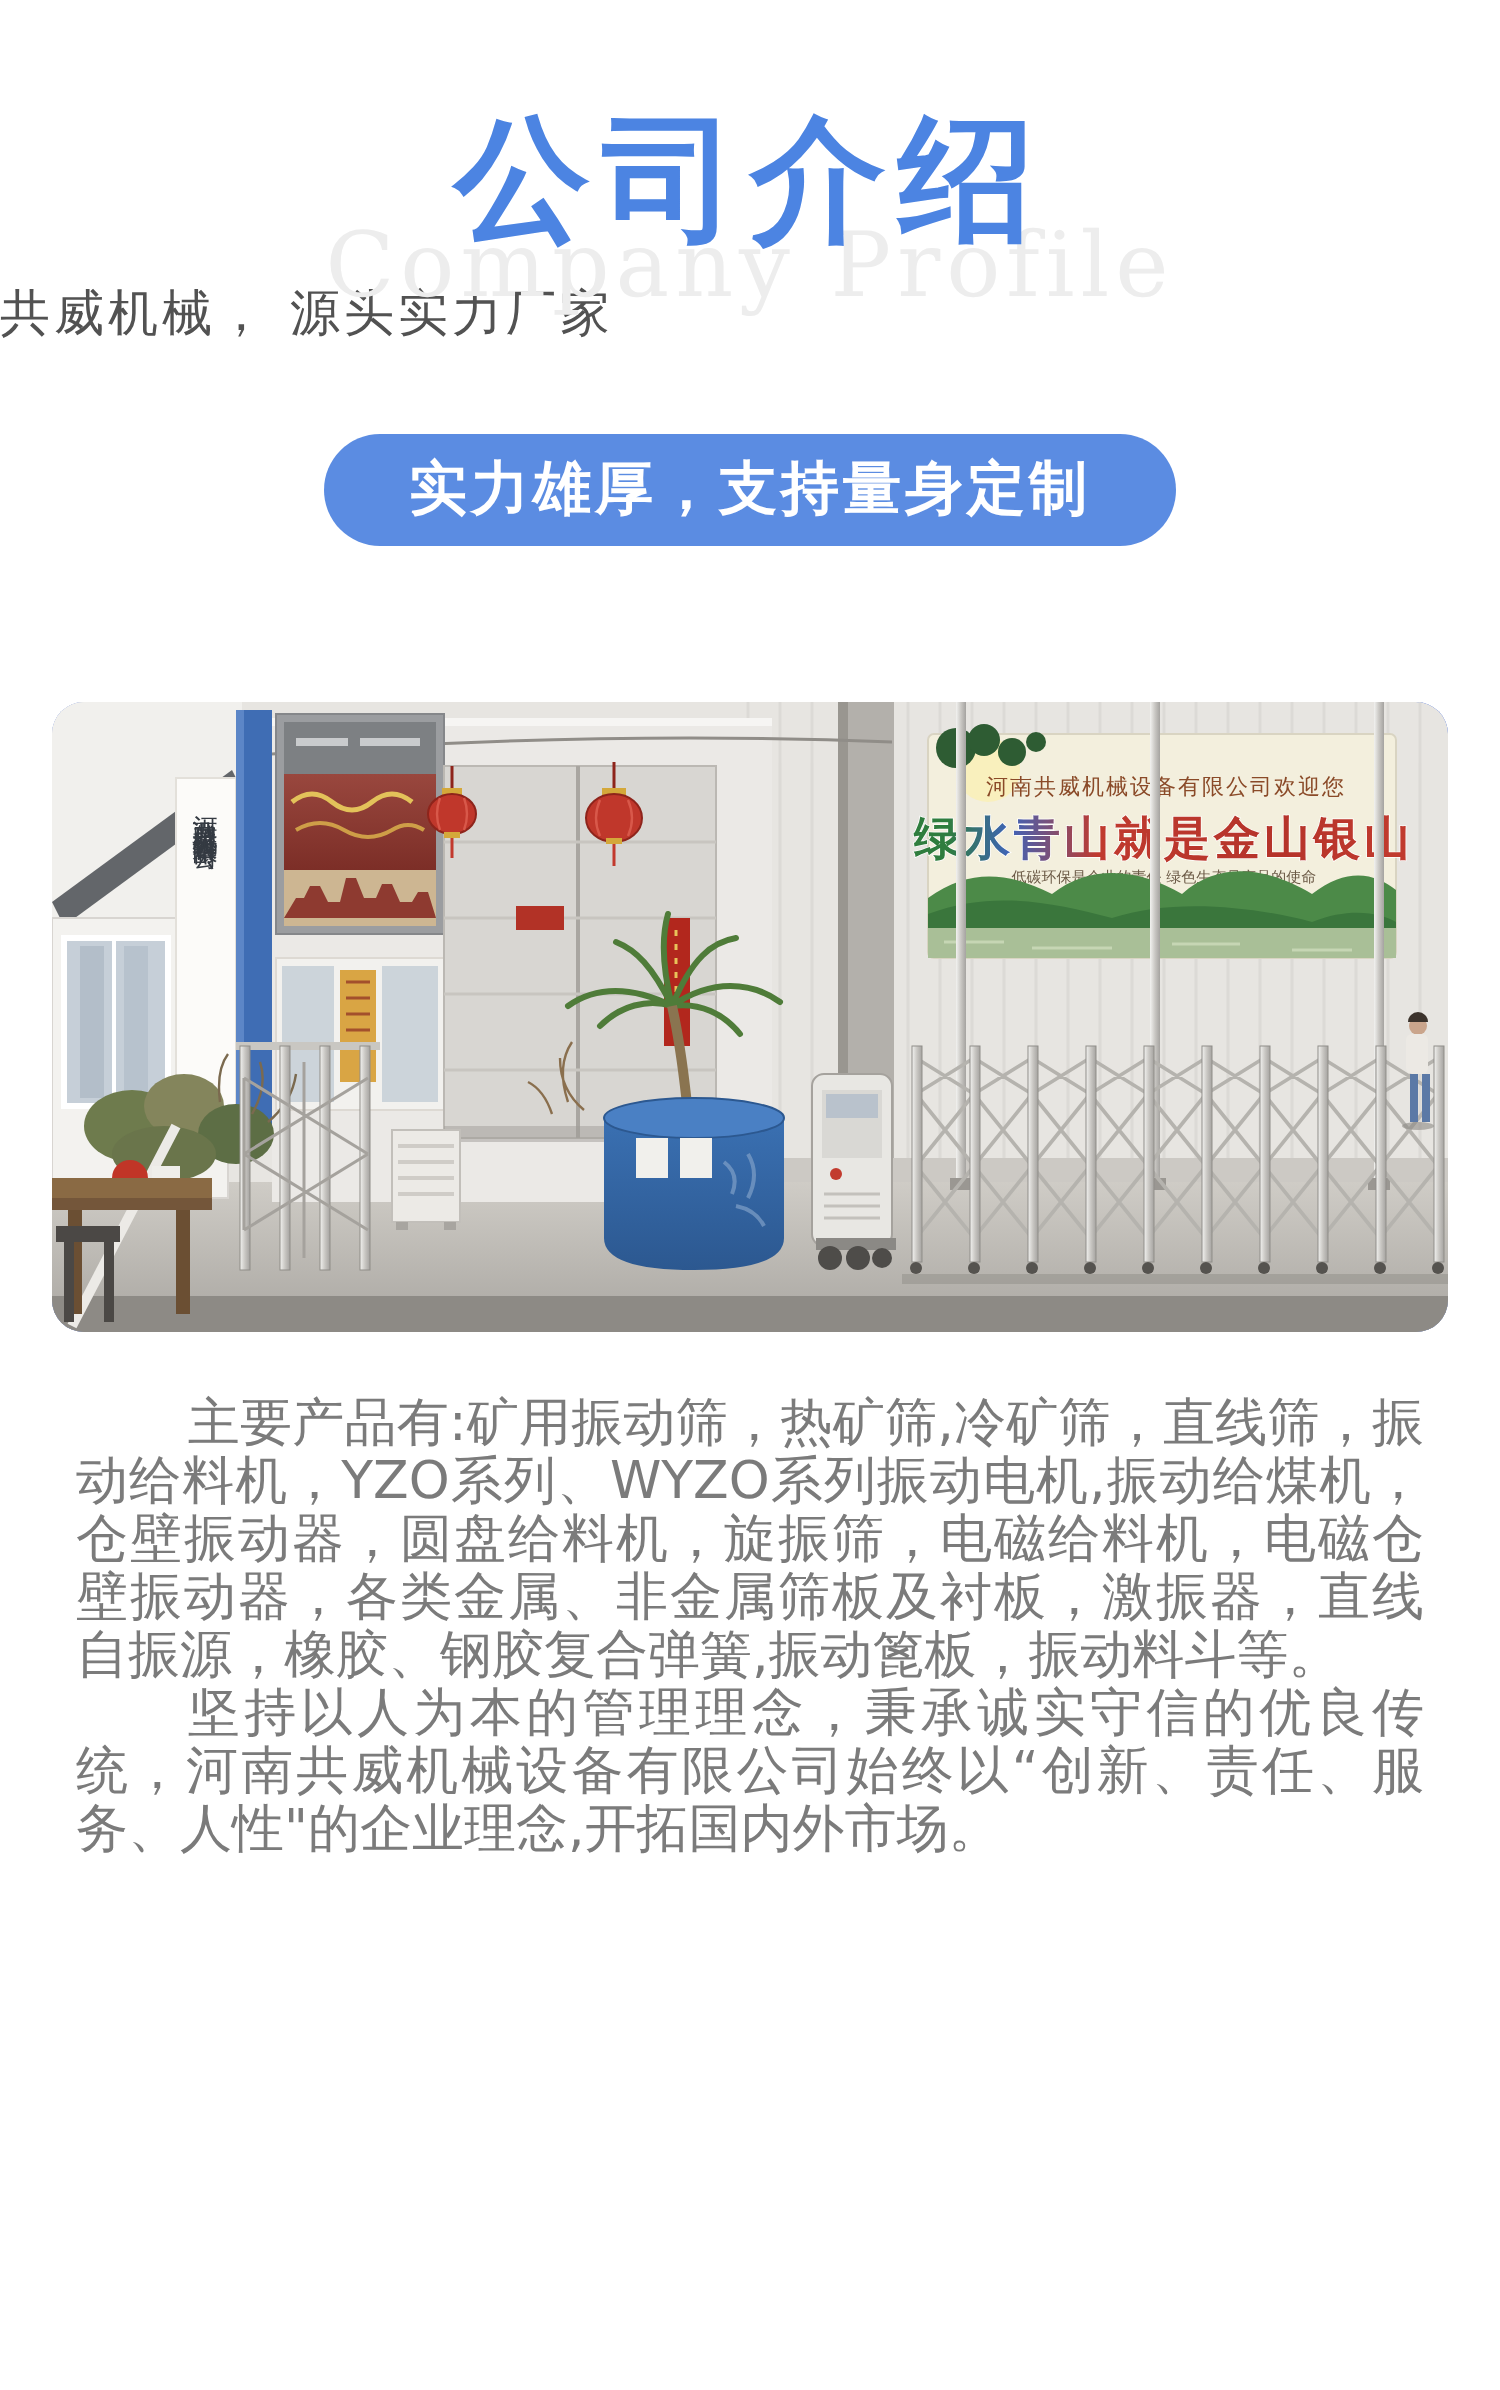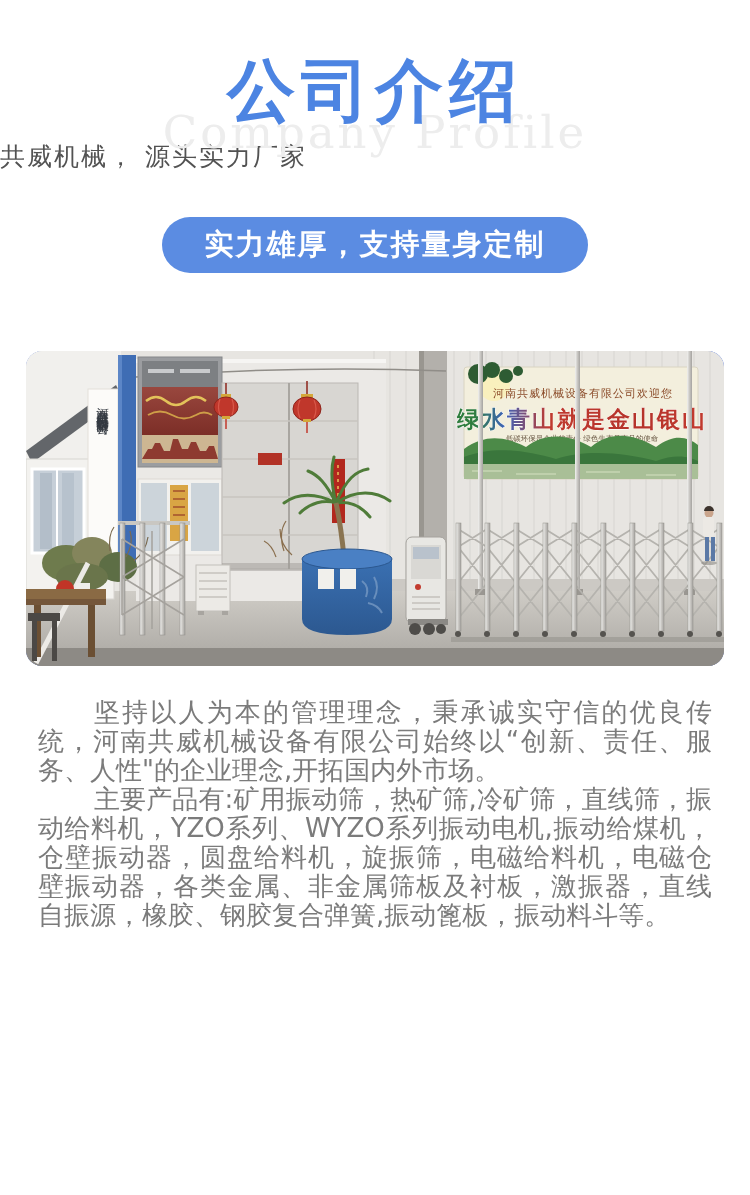--- a/index.html
+++ b/index.html
@@ -309,17 +309,17 @@
         <path d="M678,160 a5,5 0 0 1 10,0" fill="#3c332c"></path>
         <rect x="677" y="166" width="11" height="20" rx="3" fill="#ece9e4"></rect>
         <rect x="679" y="186" width="4" height="24" fill="#5b79a6"></rect>
         <rect x="685" y="186" width="4" height="24" fill="#5b79a6"></rect>
         <ellipse cx="683" cy="212" rx="8" ry="2" fill="#8d8a85" opacity="0.6"></ellipse>
       </g>
     </svg>
   </figure>
 
   <div class="article">
+    <p>主要产品有:矿用振动筛，热矿筛,冷矿筛，直线筛，振动给料机，YZO系列、WYZO系列振动电机,振动给煤机，仓壁振动器，圆盘给料机，旋振筛，电磁给料机，电磁仓壁振动器，各类金属、非金属筛板及衬板，激振器，直线自振源，橡胶、钢胶复合弹簧,振动篦板，振动料斗等。</p>
     <p>坚持以人为本的管理理念，秉承诚实守信的优良传统，河南共威机械设备有限公司始终以“创新、责任、服务、人性"的企业理念,开拓国内外市场。</p>
-    <p>主要产品有:矿用振动筛，热矿筛,冷矿筛，直线筛，振动给料机，YZO系列、WYZO系列振动电机,振动给煤机，仓壁振动器，圆盘给料机，旋振筛，电磁给料机，电磁仓壁振动器，各类金属、非金属筛板及衬板，激振器，直线自振源，橡胶、钢胶复合弹簧,振动篦板，振动料斗等。</p>
   </div>
 
 </div>
 
 </body></html>

